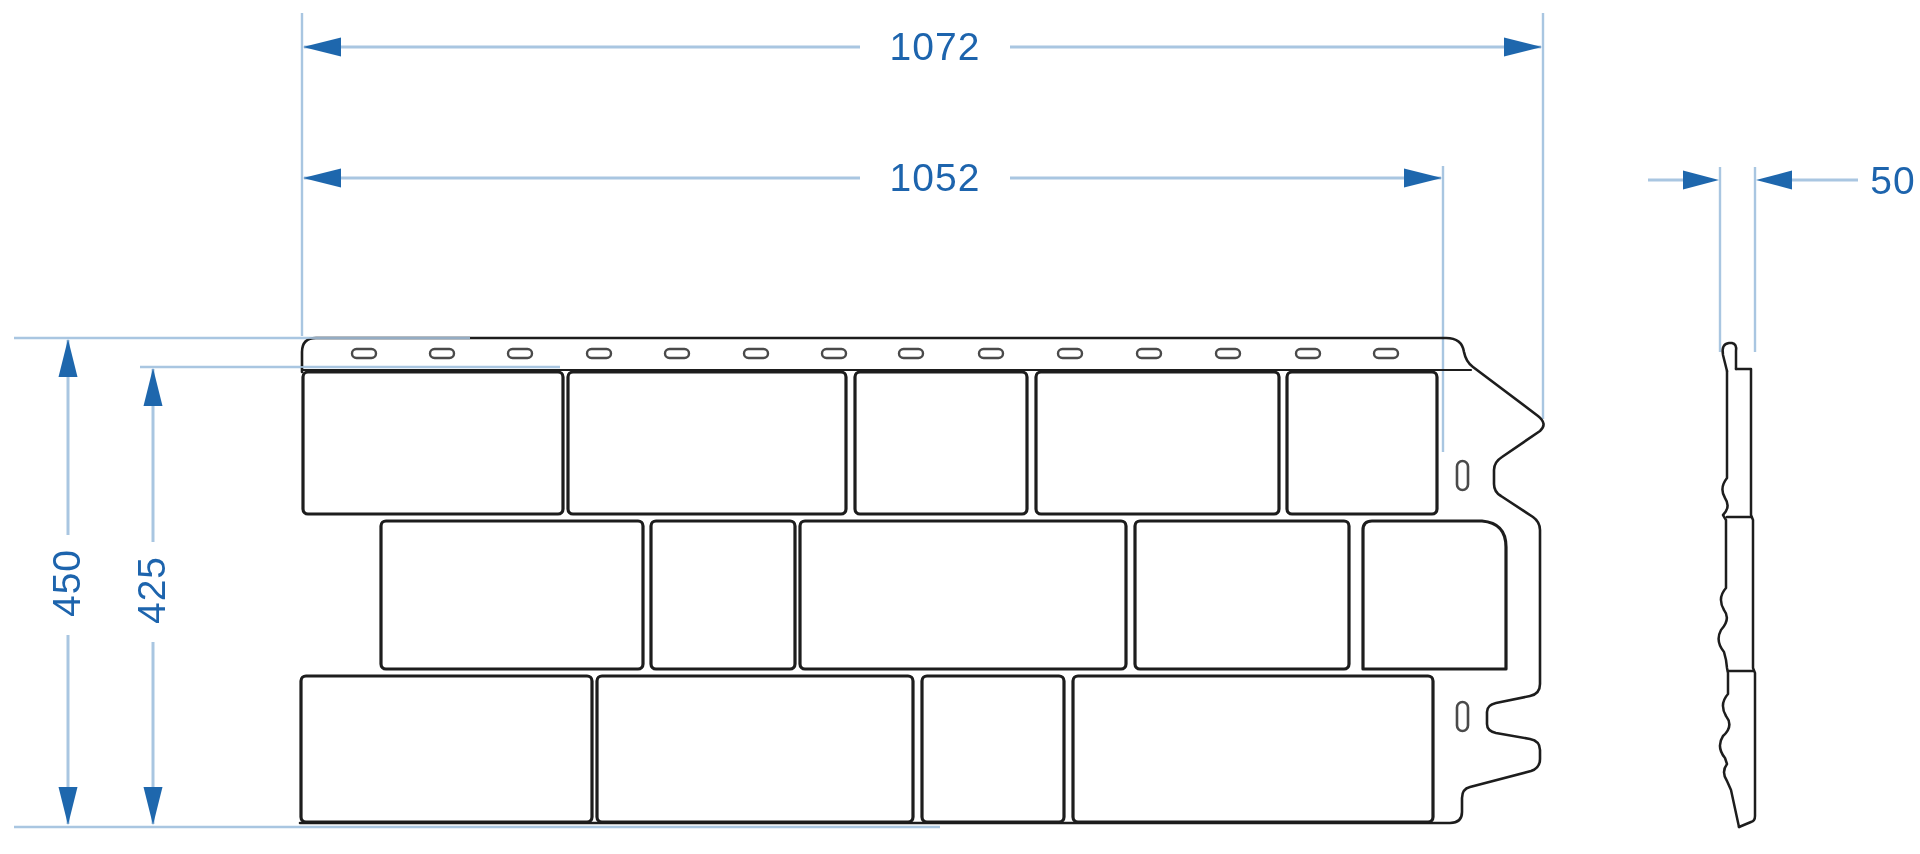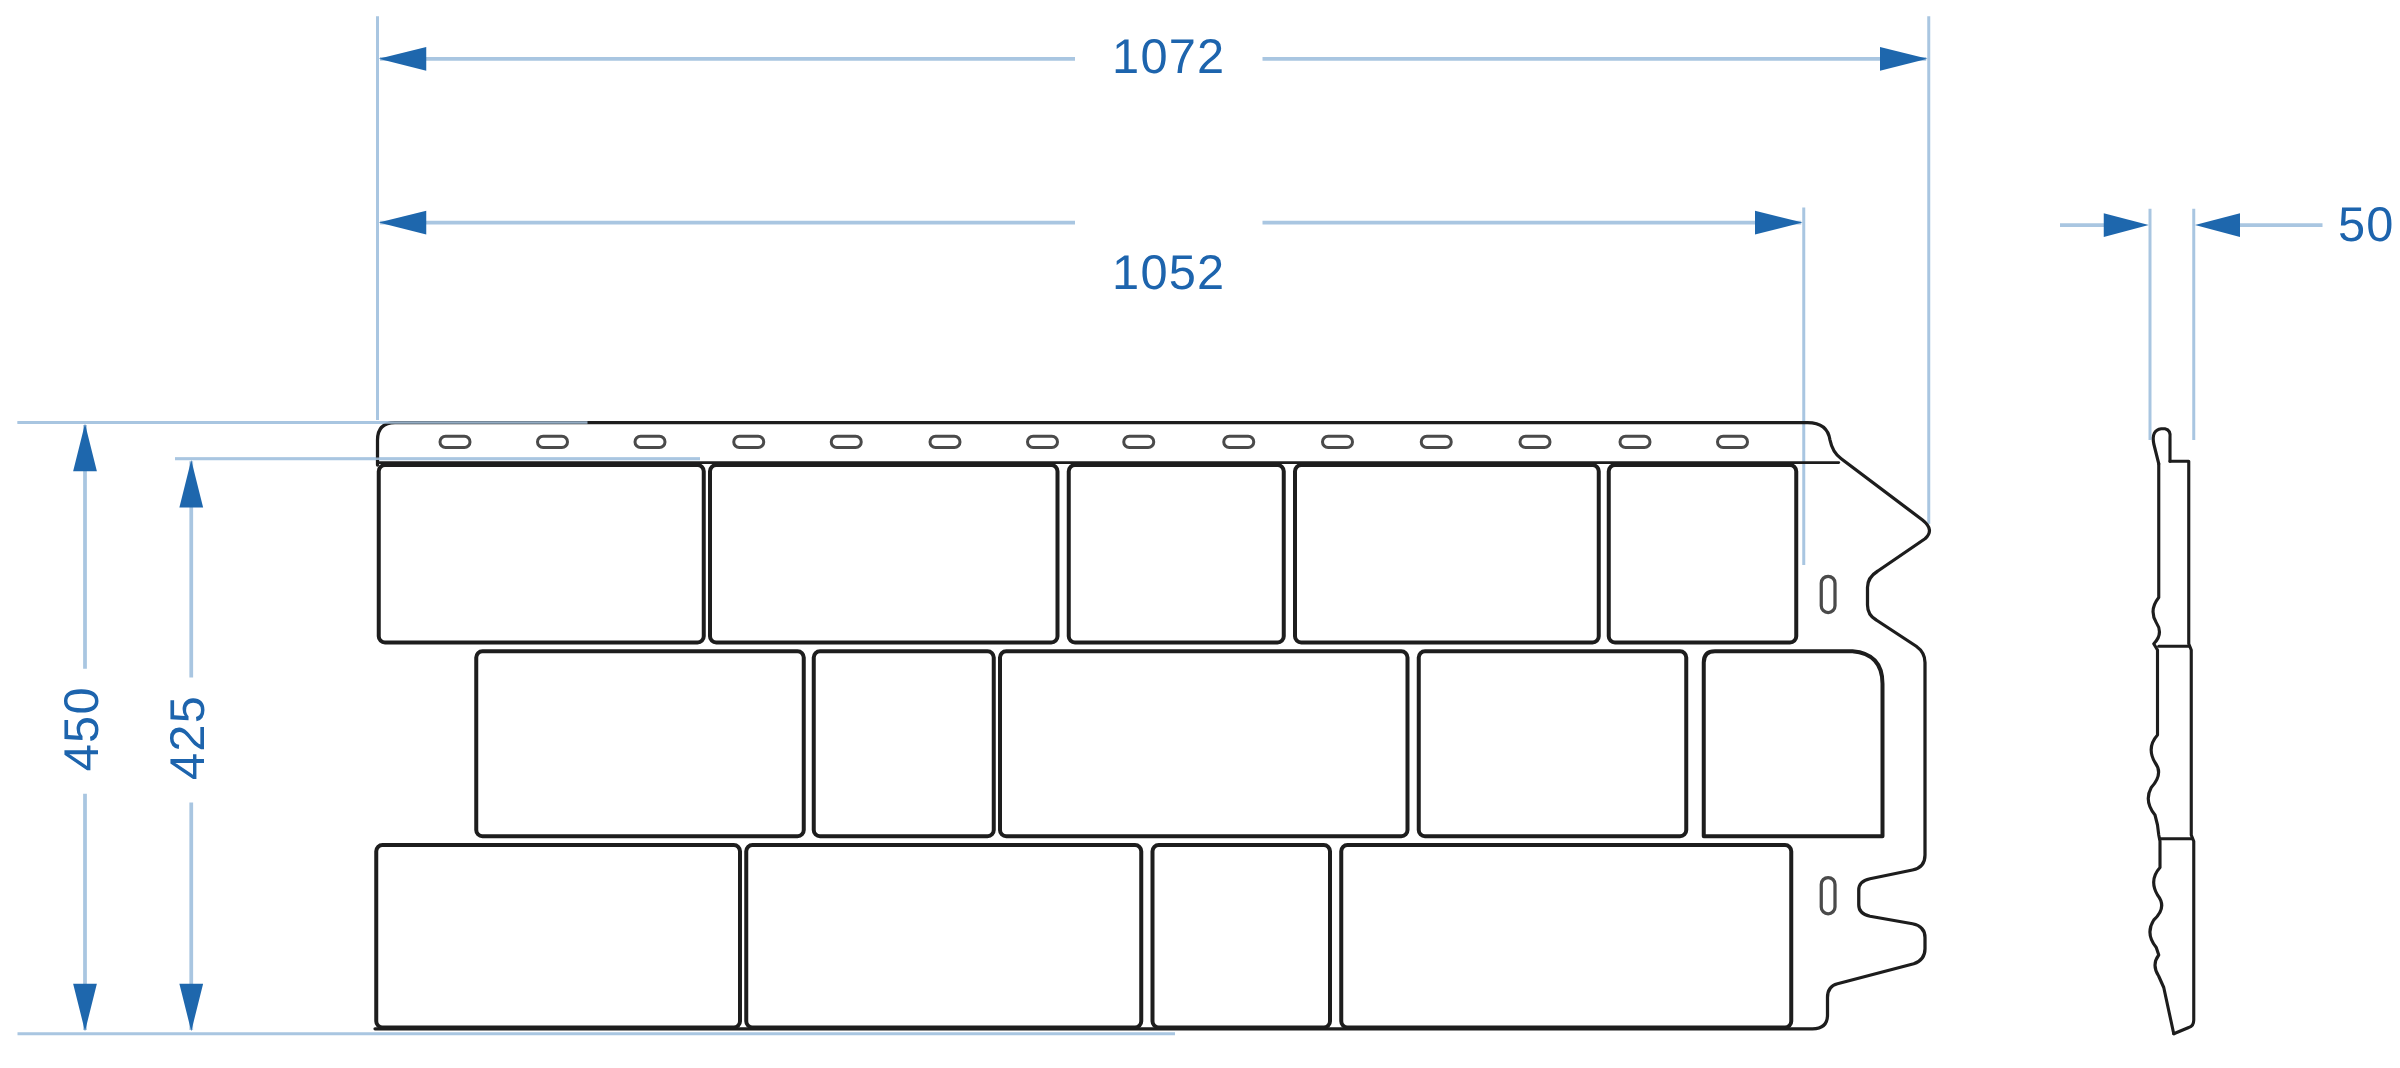--- a/index.html
+++ b/index.html
@@ -135,20 +135,20 @@
   </g>
 
   <g stroke="#a9c6e1" stroke-width="2" opacity="0.85">
     <line x1="140" y1="367" x2="560" y2="367"></line>
     <line x1="14" y1="338" x2="470" y2="338"></line>
   </g>
 </svg>
 
   <div class="dim-label" style="left:935px;top:46px;">1072</div>
 
-  <div class="dim-label" style="left:935px;top:177px;margin-top:42px;">1052</div>
+  <div class="dim-label" style="left:935px;top:177px;">1052</div>
 
   <div class="dim-label vert" style="left:66px;top:583px;">450</div>
 
   <div class="dim-label vert" style="left:151px;top:590px;">425</div>
 
   <div class="dim-label" style="left:1893px;top:180px;">50</div>
 </div>
 
 </body></html>

